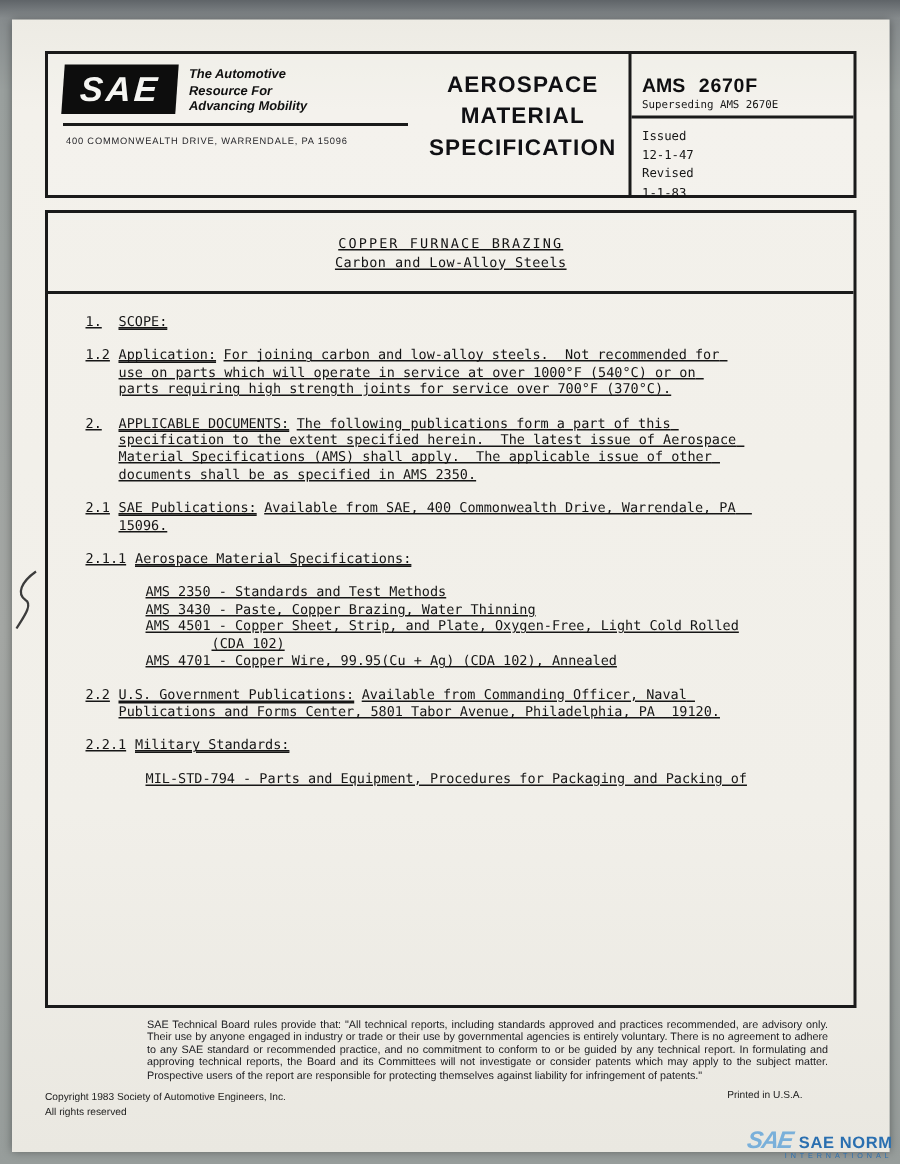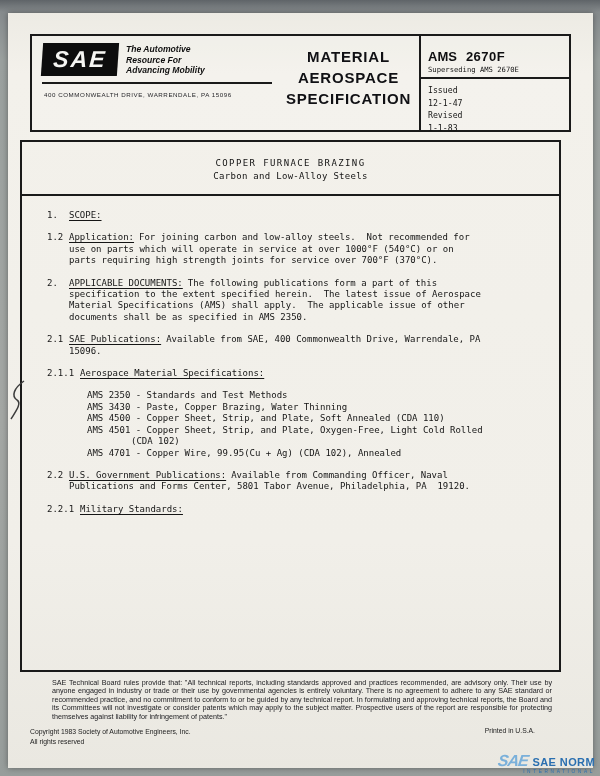--- a/index.html
+++ b/index.html
@@ -44,40 +44,40 @@
   .hdr-right { width:150px; border-left:2px solid #1a1a1a; display:flex; flex-direction:column; }
   .spec-row { display:flex; align-items:center; gap:9px; padding:13px 4px 0 7px; font-family:"Liberation Sans", sans-serif; font-weight:bold; color:#0e0e10; }
   .spec-prefix { font-size:13px; }
   .spec-num { font-size:13px; letter-spacing:.5px; }
   .superseding { font-size:7.2px; padding:1px 0 3px 7px; border-bottom:2px solid #1a1a1a; }
   .dates { padding:5px 6px 0 7px; font-size:8.2px; line-height:12.5px; }
   .date-row { display:flex;flex-direction:column; }
   .date-row .dlabel { width:46px; }
 
   
-  .doc-box { width:541px; margin:8px 0 0 12px; height:532px; border:2px solid #1a1a1a; }
+  .doc-box { width:541px; margin:8px 0 0 22px; height:532px; border:2px solid #1a1a1a;text-decoration:underline; }
   .doc-title { text-align:center; padding-top:15px; font-size:9px; line-height:12.5px; color:#131313; }
   .doc-title .t1 { letter-spacing:1.4px; }
   .doc-title .t2 { letter-spacing:.3px; }
   .title-rule { border-bottom:2px solid #1a1a1a; margin-top:12px; }
   .body-text { padding:14px 18px 0 25px; font-size:9px; line-height:11.4px; color:#151515; }
   .para { display:flex; margin-bottom:11px; max-width:434px; }
   .pnum { flex:0 0 auto; min-width:22px; white-space:pre; }
   .para.wide .pnum { min-width:33px; }
   .ptext { white-space:pre-wrap; }
   .plabel { text-decoration:underline; text-underline-offset:1.5px; margin-right:5px; }
   .ams-list { margin:0 0 11px 40px; max-width:420px; }
   .list-item { padding-left:44px; text-indent:-44px; }
   .mil-item { margin-left:40px; max-width:420px; }
 
   
   .footer-note { margin:7px 0 0 44px; width:500px; }
   .note-text {
     font-family:"Liberation Sans", sans-serif; font-size:7.2px; line-height:8.4px;
-    color:#202024; text-align:justify;
+    color:#202024; text-align:justify;margin-left:46px;
   }
   .footer-bottom { display:flex; justify-content:space-between; align-items:flex-start; padding:6px 58px 0 22px; }
   .copyright { font-family:"Liberation Sans", sans-serif; font-size:6.8px; line-height:10px; color:#222; }
   .printed { font-family:"Liberation Sans", sans-serif; font-size:6.8px; color:#222; }
 
   .norm-logo {
     position:absolute; right:5px; bottom:1px; text-align:right;
     font-family:"Liberation Sans", sans-serif; line-height:1;
   }
   .norm-row { display:flex; align-items:baseline; gap:5px; justify-content:flex-end; }
@@ -104,22 +104,22 @@
           <div class="tagline">
             <div>The Automotive</div>
             <div>Resource For</div>
             <div>Advancing Mobility</div>
           </div>
         </div>
         <div class="hdr-address">400 COMMONWEALTH DRIVE, WARRENDALE, PA 15096</div>
       </div>
 
       <div class="hdr-center">
+        <div>AEROSPACE</div>
         <div>MATERIAL</div>
-        <div>AEROSPACE</div>
         <div>SPECIFICATION</div>
       </div>
 
       <div class="hdr-right">
         <div class="spec-row">
           <span class="spec-prefix">AMS</span>
           <span class="spec-num">2670F</span>
         </div>
         <div class="superseding">Superseding AMS 2670E</div>
         <div class="dates">
@@ -166,35 +166,35 @@
         </div>
 
         <div class="para wide">
           <span class="pnum">2.1.1</span>
           <span class="ptext"><span class="plabel">Aerospace Material Specifications:</span><span></span></span>
         </div>
 
         <div class="ams-list">
           <div class="list-item">AMS 2350 - Standards and Test Methods</div>
           <div class="list-item">AMS 3430 - Paste, Copper Brazing, Water Thinning</div>
-          <div class="list-item">AMS 4500 - Copper Sheet, Strip, and Plate, Soft Annealed (CDA 110)</div>
           <div class="list-item">AMS 4501 - Copper Sheet, Strip, and Plate, Oxygen-Free, Light Cold Rolled (CDA 102)</div>
           <div class="list-item">AMS 4701 - Copper Wire, 99.95(Cu + Ag) (CDA 102), Annealed</div>
         </div>
 
         <div class="para">
           <span class="pnum">2.2</span>
           <span class="ptext"><span class="plabel">U.S. Government Publications:</span><span>Available from Commanding Officer, Naval Publications and Forms Center, 5801 Tabor Avenue, Philadelphia, PA  19120.</span></span>
         </div>
 
         <div class="para wide">
           <span class="pnum">2.2.1</span>
           <span class="ptext"><span class="plabel">Military Standards:</span><span></span></span>
         </div>
 
+        <div class="mil-item">MIL-STD-794 - Parts and Equipment, Procedures for Packaging and Packing of</div>
 
       </div>
     </main>
 
     <div class="footer-note">
       <p class="note-text">SAE Technical Board rules provide that: "All technical reports, including standards approved and practices recommended, are advisory only. Their use by anyone engaged in industry or trade or their use by governmental agencies is entirely voluntary. There is no agreement to adhere to any SAE standard or recommended practice, and no commitment to conform to or be guided by any technical report. In formulating and approving technical reports, the Board and its Committees will not investigate or consider patents which may apply to the subject matter. Prospective users of the report are responsible for protecting themselves against liability for infringement of patents."</p>
     </div>
 
     <div class="footer-bottom">
       <div class="copyright">

